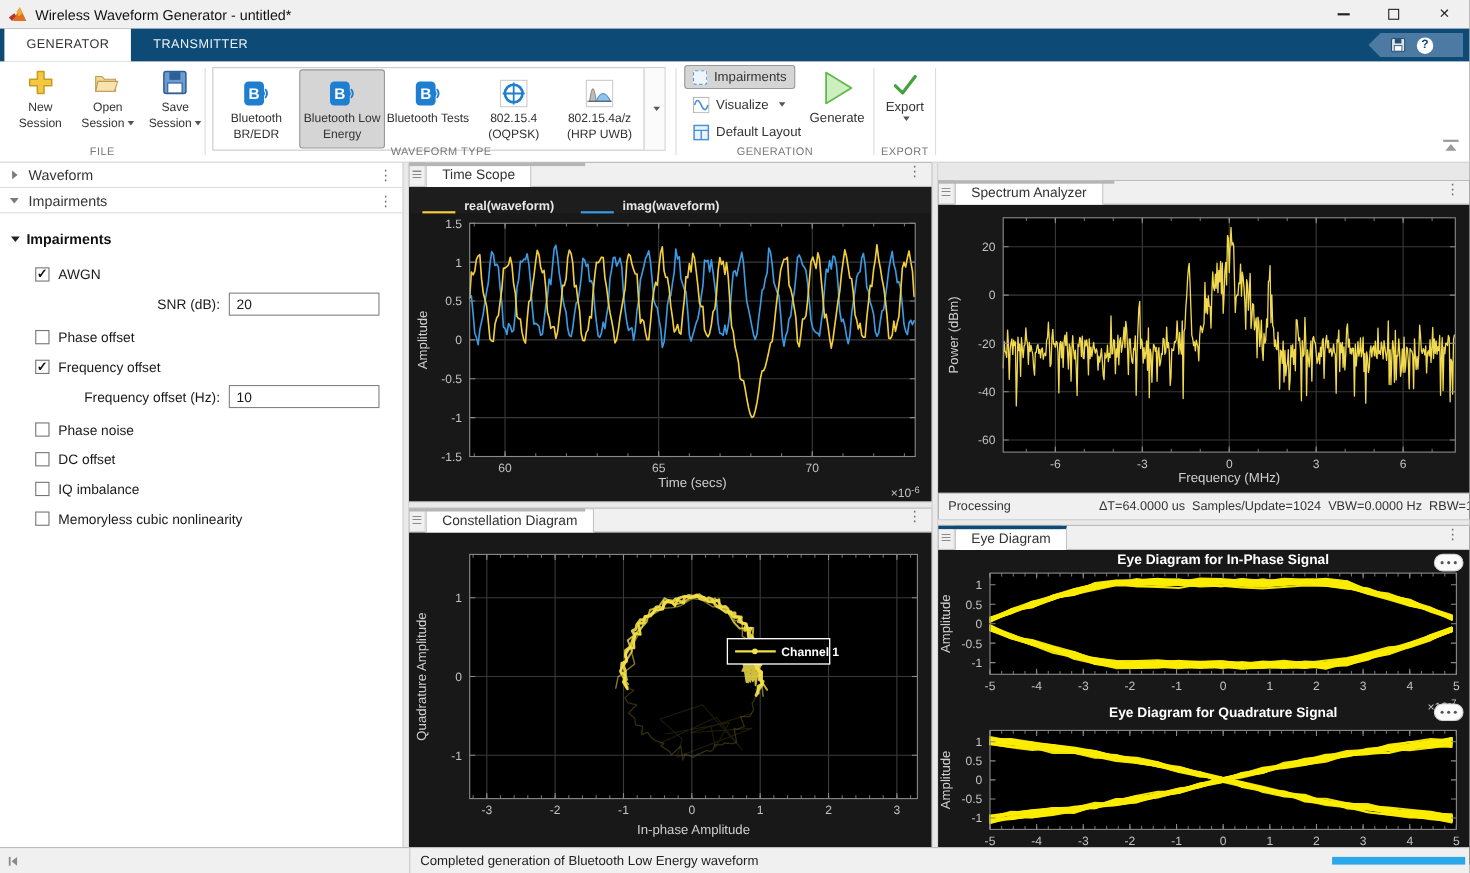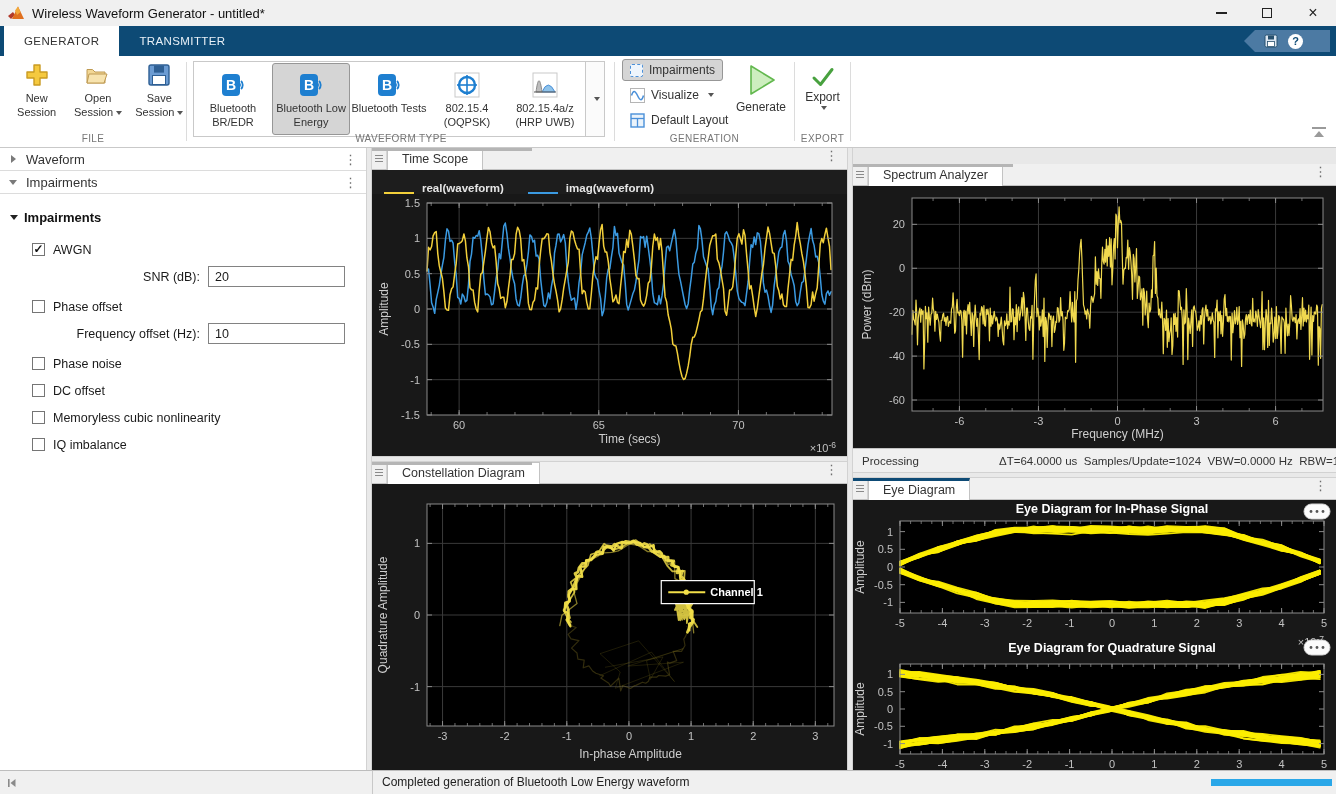--- a/index.html
+++ b/index.html
@@ -303,39 +303,43 @@
           <span class="cbl">AWGN</span>
         </div>
         <div class="frow">
           <span class="flab">SNR (dB):</span>
           <input class="finp" value="20" style="">
         </div>
         <div class="cbrow">
           <span class="cb"></span>
           <span class="cbl">Phase offset</span>
         </div>
+        <div class="cbrow">
+          <span class="cb on"></span>
+          <span class="cbl">Frequency offset</span>
+        </div>
         <div class="frow">
           <span class="flab">Frequency offset (Hz):</span>
           <input class="finp" value="10" style="">
         </div>
         <div class="cbrow">
           <span class="cb"></span>
           <span class="cbl">Phase noise</span>
         </div>
         <div class="cbrow">
           <span class="cb"></span>
           <span class="cbl">DC offset</span>
         </div>
         <div class="cbrow">
           <span class="cb"></span>
-          <span class="cbl">Memoryless cubic nonlinearity</span>
+          <span class="cbl">IQ imbalance</span>
         </div>
         <div class="cbrow">
           <span class="cb"></span>
-          <span class="cbl">IQ imbalance</span>
+          <span class="cbl">Memoryless cubic nonlinearity</span>
         </div>
       </div>
     </div>
 
     <div class="vsplit" style="left:366px"></div>
 
     <div class="ccol">
       <div class="panel" style="top:0;height:308px">
         <div class="topstrip"></div>
         <div class="ptabbar">

